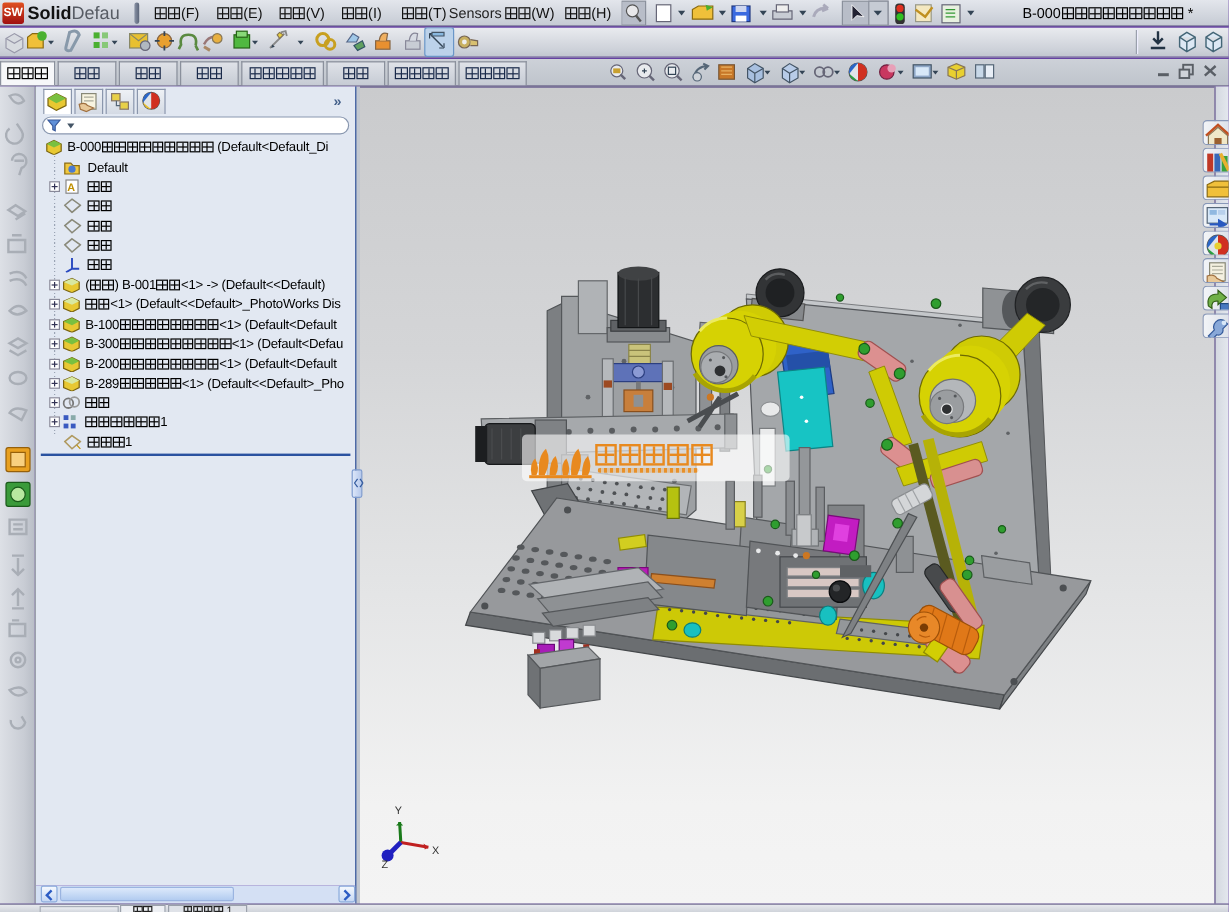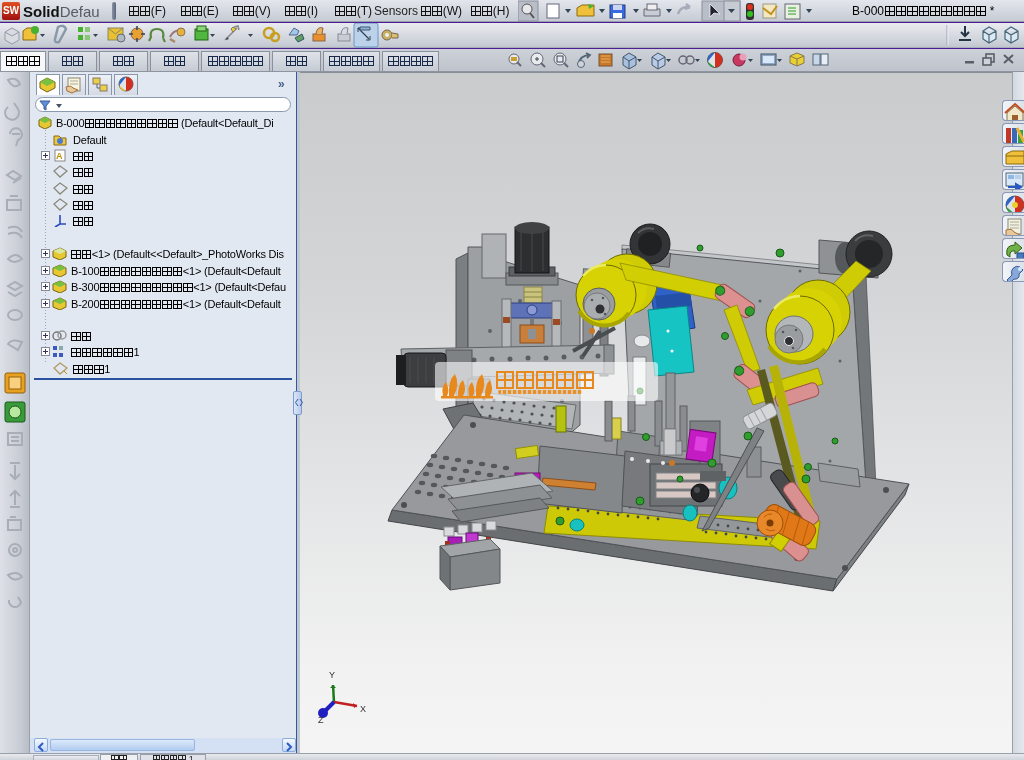--- a/index.html
+++ b/index.html
@@ -385,20 +385,28 @@
               <polygon points="7,1 14,6 7,12 1,6" fill="none" stroke="#8a8a7a" stroke-width="1.3"></polygon>
             </svg></span>
           <span class="tx" style="left:43px"><s class="z" style="text-decoration: none;"></s><s class="z" style="text-decoration: none;"></s></span>
         </div>
       <div class="trow abs" style="top:97px">
           <span class="ti" style="left:23px"><svg width="14" height="13">
               <path d="M7,1 v9 M7,10 h6 M7,10 l-5,3" stroke="#2a4ac0" stroke-width="1.6" fill="none"></path>
             </svg></span>
           <span class="tx" style="left:43px"><s class="z" style="text-decoration: none;"></s><s class="z" style="text-decoration: none;"></s></span>
         </div>
+      <div class="trow abs" style="top:114px">
+          <span class="plus" style="position:absolute;left:11px;top:3px"></span>
+          <span class="ti" style="left:22px"><svg width="15" height="13">
+              <polygon points="1,4 8,1 14,4 14,10 8,13 1,10" fill="#e8c832" stroke="#7a6410"></polygon>
+              <polygon points="1,4 8,1 14,4 8,7" fill="#d8e8a0"></polygon>
+            </svg></span>
+          <span class="tx" style="left:41px">(<s class="z" style="text-decoration: none;"></s><s class="z" style="text-decoration: none;"></s>) B-001<s class="z" style="text-decoration: none;"></s><s class="z" style="text-decoration: none;"></s>&lt;1&gt; -&gt; (Default&lt;&lt;Default)</span>
+        </div>
       <div class="trow abs" style="top:130px">
           <span class="plus" style="position:absolute;left:11px;top:3px"></span>
           <span class="ti" style="left:22px"><svg width="15" height="13">
               <polygon points="1,4 8,1 14,4 14,10 8,13 1,10" fill="#e8c832" stroke="#7a6410"></polygon>
               <polygon points="1,4 8,1 14,4 8,7" fill="#d8e8a0"></polygon>
             </svg></span>
           <span class="tx" style="left:41px"><s class="z" style="text-decoration: none;"></s><s class="z" style="text-decoration: none;"></s>&lt;1&gt; (Default&lt;&lt;Default&gt;_PhotoWorks Dis</span>
         </div>
       <div class="trow abs" style="top:147px">
           <span class="plus" style="position:absolute;left:11px;top:3px"></span>
@@ -416,20 +424,28 @@
             </svg></span>
           <span class="tx" style="left:41px">B-300<s class="z" style="text-decoration: none;"></s><s class="z" style="text-decoration: none;"></s><s class="z" style="text-decoration: none;"></s><s class="z" style="text-decoration: none;"></s><s class="z" style="text-decoration: none;"></s><s class="z" style="text-decoration: none;"></s><s class="z" style="text-decoration: none;"></s><s class="z" style="text-decoration: none;"></s><s class="z" style="text-decoration: none;"></s>&lt;1&gt; (Default&lt;Defau</span>
         </div>
       <div class="trow abs" style="top:180px">
           <span class="plus" style="position:absolute;left:11px;top:3px"></span>
           <span class="ti" style="left:22px"><svg width="15" height="13">
               <polygon points="1,4 8,1 14,4 14,10 8,13 1,10" fill="#e8c832" stroke="#7a6410"></polygon>
               <polygon points="1,4 8,1 14,4 8,7" fill="#7ac040"></polygon>
             </svg></span>
           <span class="tx" style="left:41px">B-200<s class="z" style="text-decoration: none;"></s><s class="z" style="text-decoration: none;"></s><s class="z" style="text-decoration: none;"></s><s class="z" style="text-decoration: none;"></s><s class="z" style="text-decoration: none;"></s><s class="z" style="text-decoration: none;"></s><s class="z" style="text-decoration: none;"></s><s class="z" style="text-decoration: none;"></s>&lt;1&gt; (Default&lt;Default</span>
+        </div>
+      <div class="trow abs" style="top:196px">
+          <span class="plus" style="position:absolute;left:11px;top:3px"></span>
+          <span class="ti" style="left:22px"><svg width="15" height="13">
+              <polygon points="1,4 8,1 14,4 14,10 8,13 1,10" fill="#e8c832" stroke="#7a6410"></polygon>
+              <polygon points="1,4 8,1 14,4 8,7" fill="#d8e8a0"></polygon>
+            </svg></span>
+          <span class="tx" style="left:41px">B-289<s class="z" style="text-decoration: none;"></s><s class="z" style="text-decoration: none;"></s><s class="z" style="text-decoration: none;"></s><s class="z" style="text-decoration: none;"></s><s class="z" style="text-decoration: none;"></s>&lt;1&gt; (Default&lt;&lt;Default&gt;_Pho</span>
         </div>
       <div class="trow abs" style="top:212px">
           <span class="plus" style="position:absolute;left:11px;top:3px"></span>
           <span class="ti" style="left:22px"><svg width="15" height="13">
               <circle cx="5" cy="7" r="4" fill="none" stroke="#777" stroke-width="1.5"></circle>
               <circle cx="10" cy="6" r="4" fill="none" stroke="#999" stroke-width="1.5"></circle>
             </svg></span>
           <span class="tx" style="left:41px"><s class="z" style="text-decoration: none;"></s><s class="z" style="text-decoration: none;"></s></span>
         </div>
       <div class="trow abs" style="top:228px">

